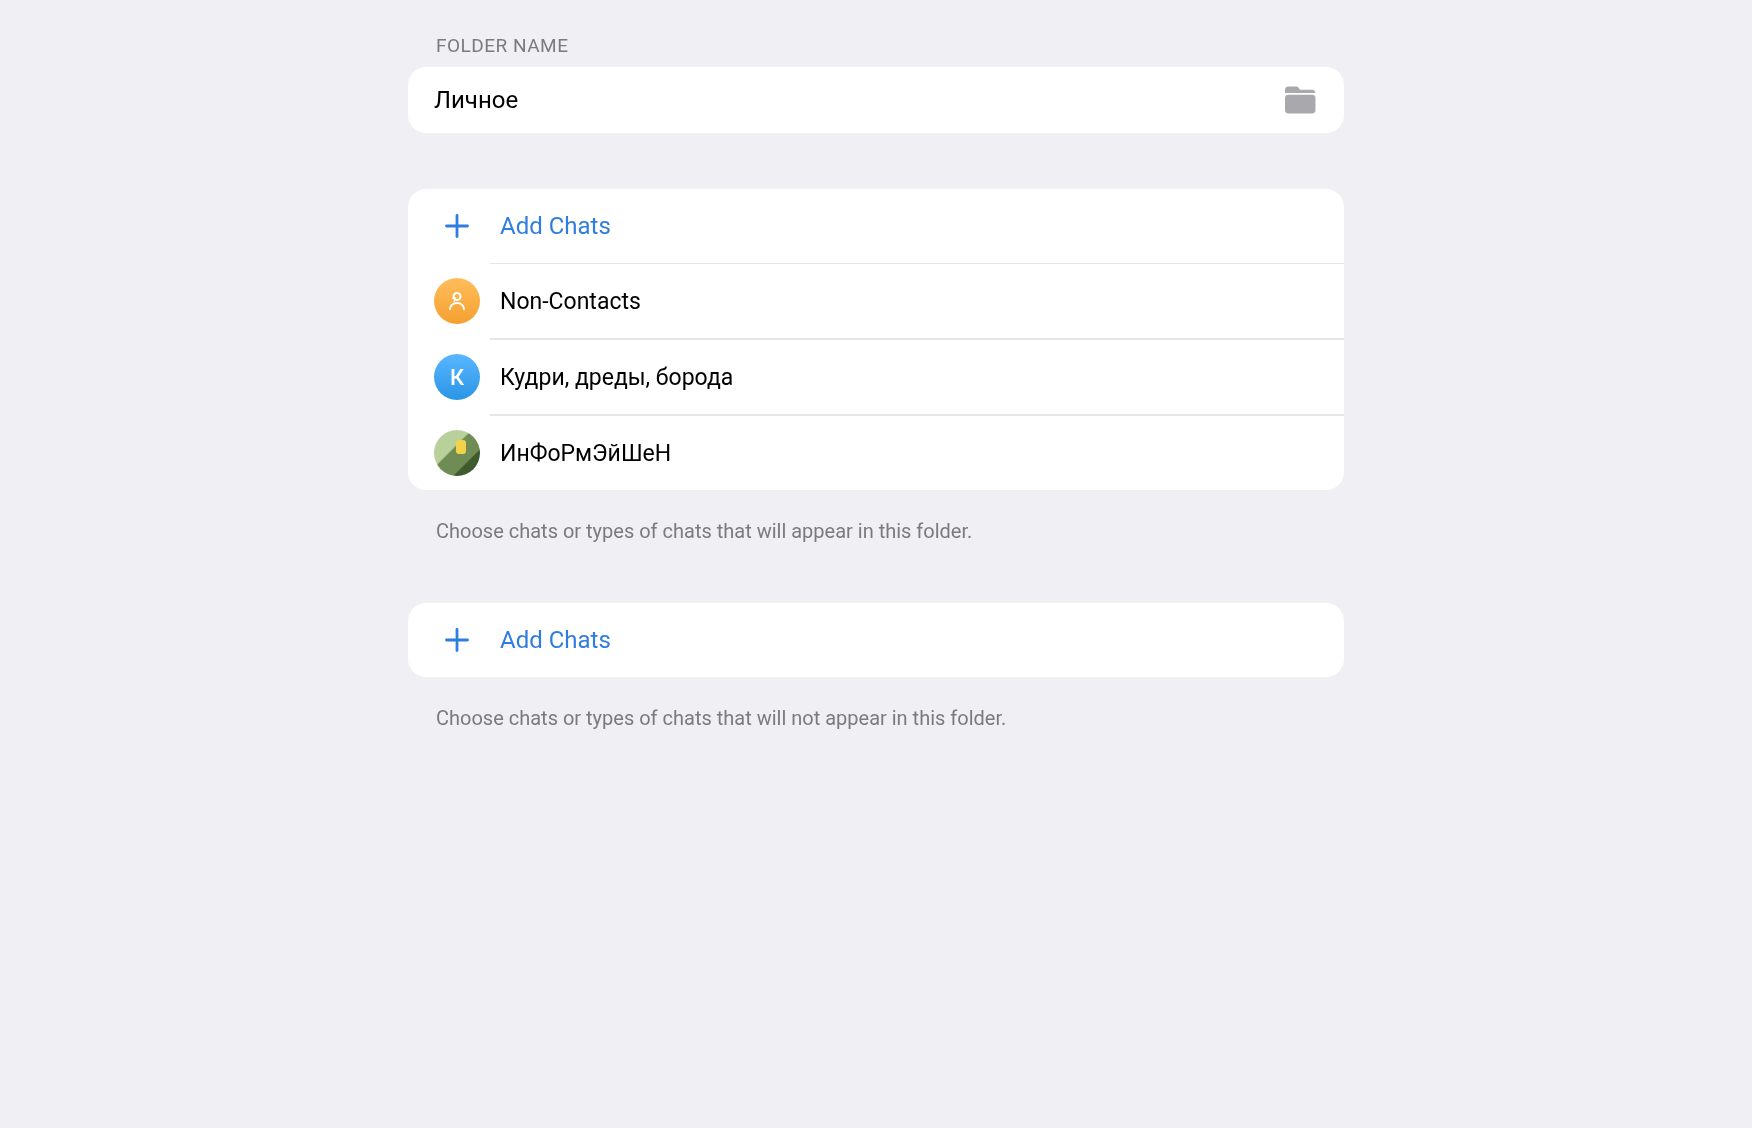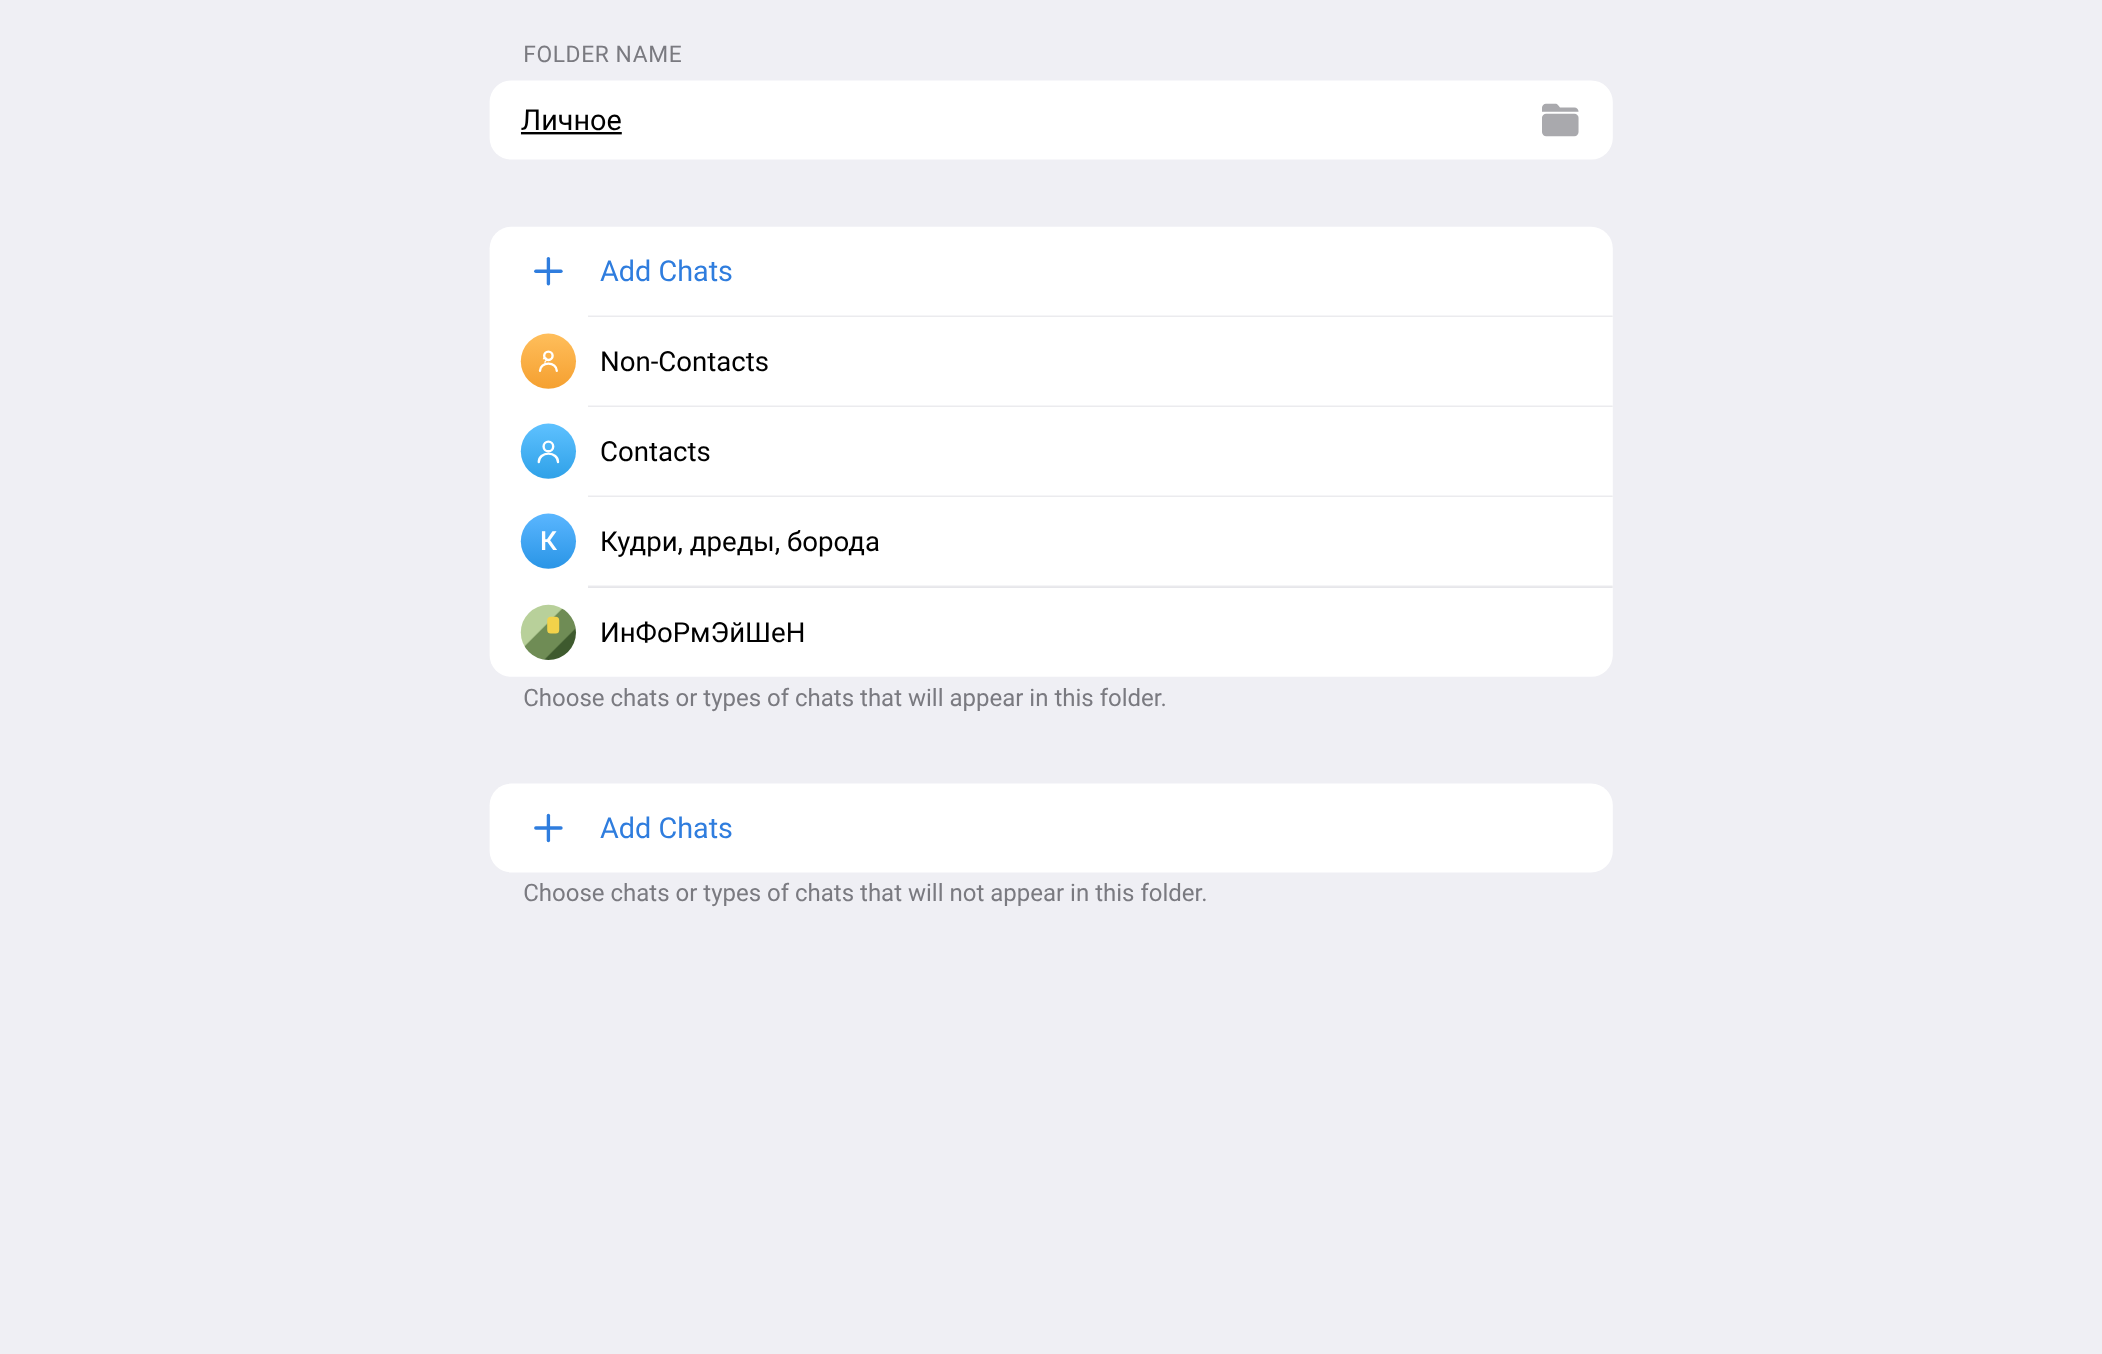--- a/index.html
+++ b/index.html
@@ -19,33 +19,32 @@
     font-size: 19px;
     letter-spacing: 0.5px;
     color: #7a7a80;
     text-transform: uppercase;
     padding: 0 28px 10px 28px;
     font-weight: 400;
   }
   .section-desc {
     font-size: 20px;
     color: #7a7a80;
-    padding: 4px 28px 0 28px;
+    padding: 28px 28px 0 28px;
     line-height: 1.35;
   }
   .card {
     background: #ffffff;
     border-radius: 18px;
     overflow: hidden;
   }
   .input-row {
     display: flex;
     align-items: center;
     padding: 18px 26px;
-    text-decoration: underline;
   }
   .input-row input {
     flex: 1;
     border: none;
     outline: none;
     font-size: 24px;
     color: #000;
     font-family: inherit;
     background: transparent;
   }
@@ -159,29 +158,20 @@
         <svg viewBox="0 0 24 24" fill="none" stroke="#fff" stroke-width="2" stroke-linecap="round" stroke-linejoin="round">
           <circle cx="12" cy="7.5" r="3.5"></circle>
           <path d="M5 20c0-3.6 3.2-6 7-6s7 2.4 7 6"></path>
           <text x="7" y="15" font-size="9" fill="#fff" stroke="none">?</text>
         </svg>
       </span>
       <span class="txt">Non-Contacts</span>
     </div>
     <div class="sep-wrap"></div>
 
-    <div class="list-row">
-      <span class="avatar av-blue">
-        <svg viewBox="0 0 24 24" fill="none" stroke="#fff" stroke-width="2" stroke-linecap="round" stroke-linejoin="round">
-          <circle cx="12" cy="8" r="4"></circle>
-          <path d="M4 21c0-4 3.6-7 8-7s8 3 8 7"></path>
-        </svg>
-      </span>
-      <span class="txt">Contacts</span>
-    </div>
     <div class="sep-wrap"></div>
 
     <div class="list-row">
       <span class="avatar av-blue2">К</span>
       <span class="txt">Кудри, дреды, борода</span>
     </div>
     <div class="sep-wrap"></div>
 
     <div class="sep-wrap"></div>
 

